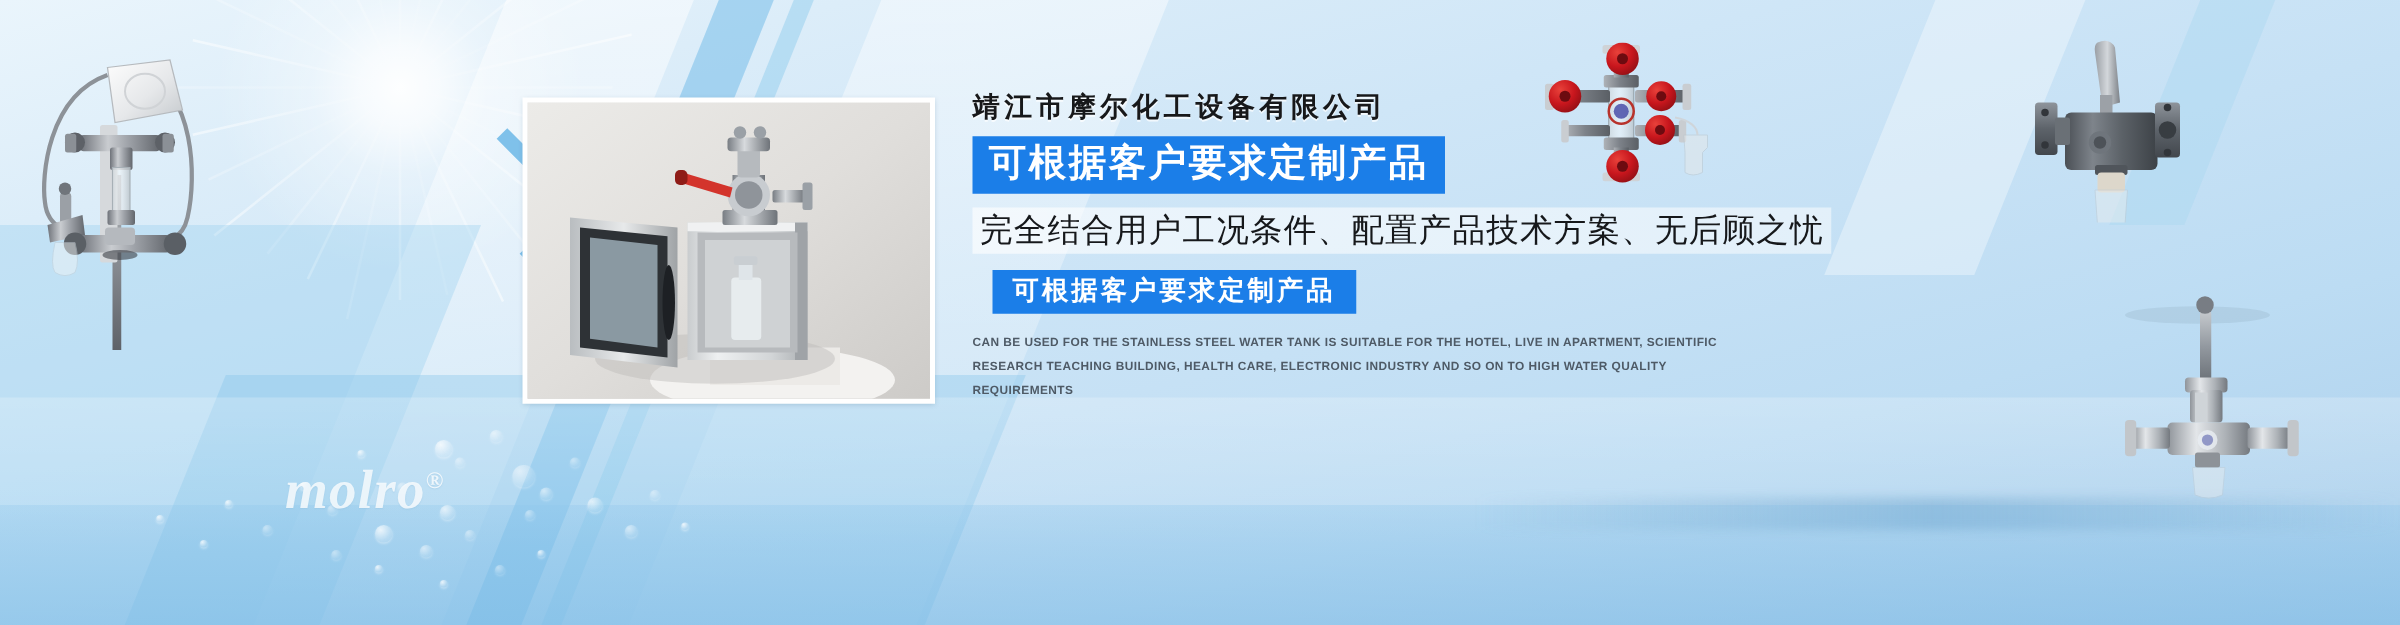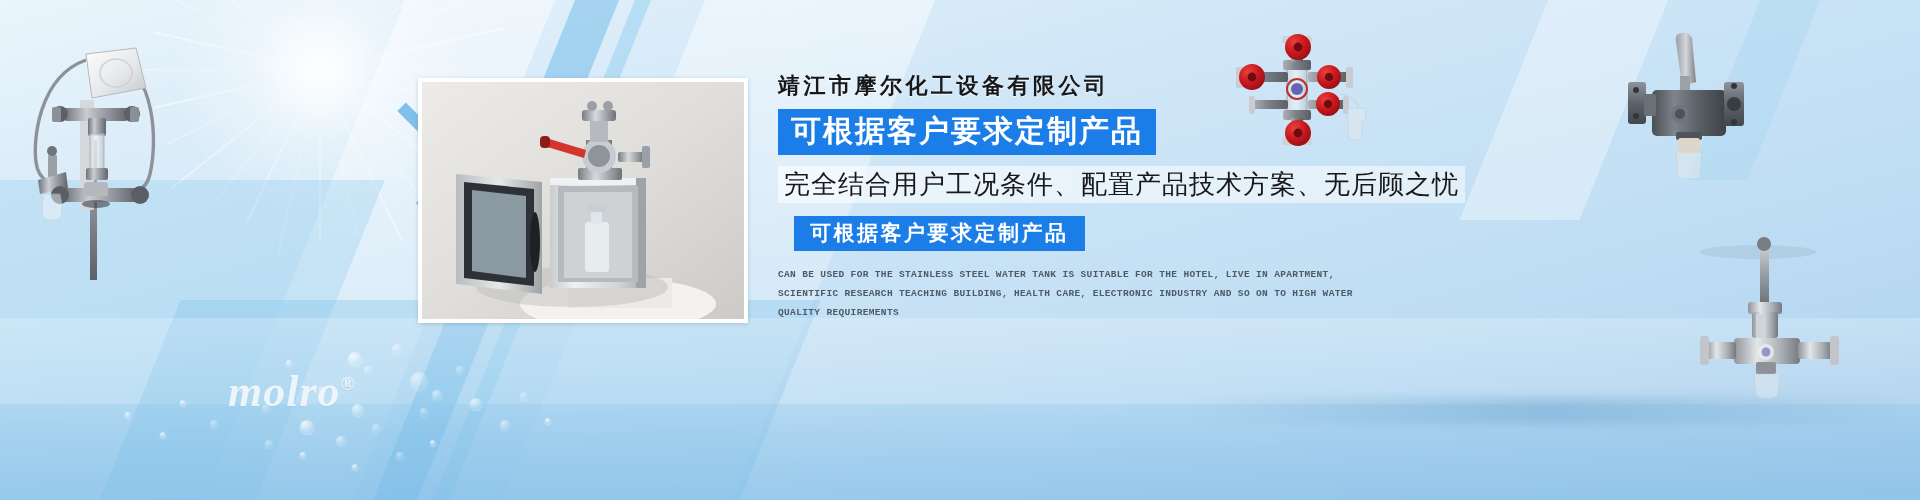--- a/index.html
+++ b/index.html
@@ -80,21 +80,21 @@
     padding:3px 6px;line-height:1.2;
   }
   .hl-blue2{
     display:inline-block;background:#1b7ee8;color:#fff;
     font-size:21px;font-weight:700;letter-spacing:2.5px;
     padding:5px 16px 6px 16px;margin-top:13px;margin-left:16px;white-space:nowrap;
     line-height:1.15;
   }
   .engtext{
     margin-top:14px;width:610px;
-    font-family:Liberation Mono, monospace;
+    font-family:Liberation Sans, sans-serif;
     font-size:9.5px;font-weight:700;color:#4e5a66;
     letter-spacing:.35px;line-height:2.0;
     text-transform:uppercase;
   }
   
   .watermark{
     position:absolute;left:228px;top:366px;
     font-family:"Liberation Serif","DejaVu Serif",serif;
     font-size:44px;font-weight:700;font-style:italic;
     color:rgba(255,255,255,.78);letter-spacing:1px;

